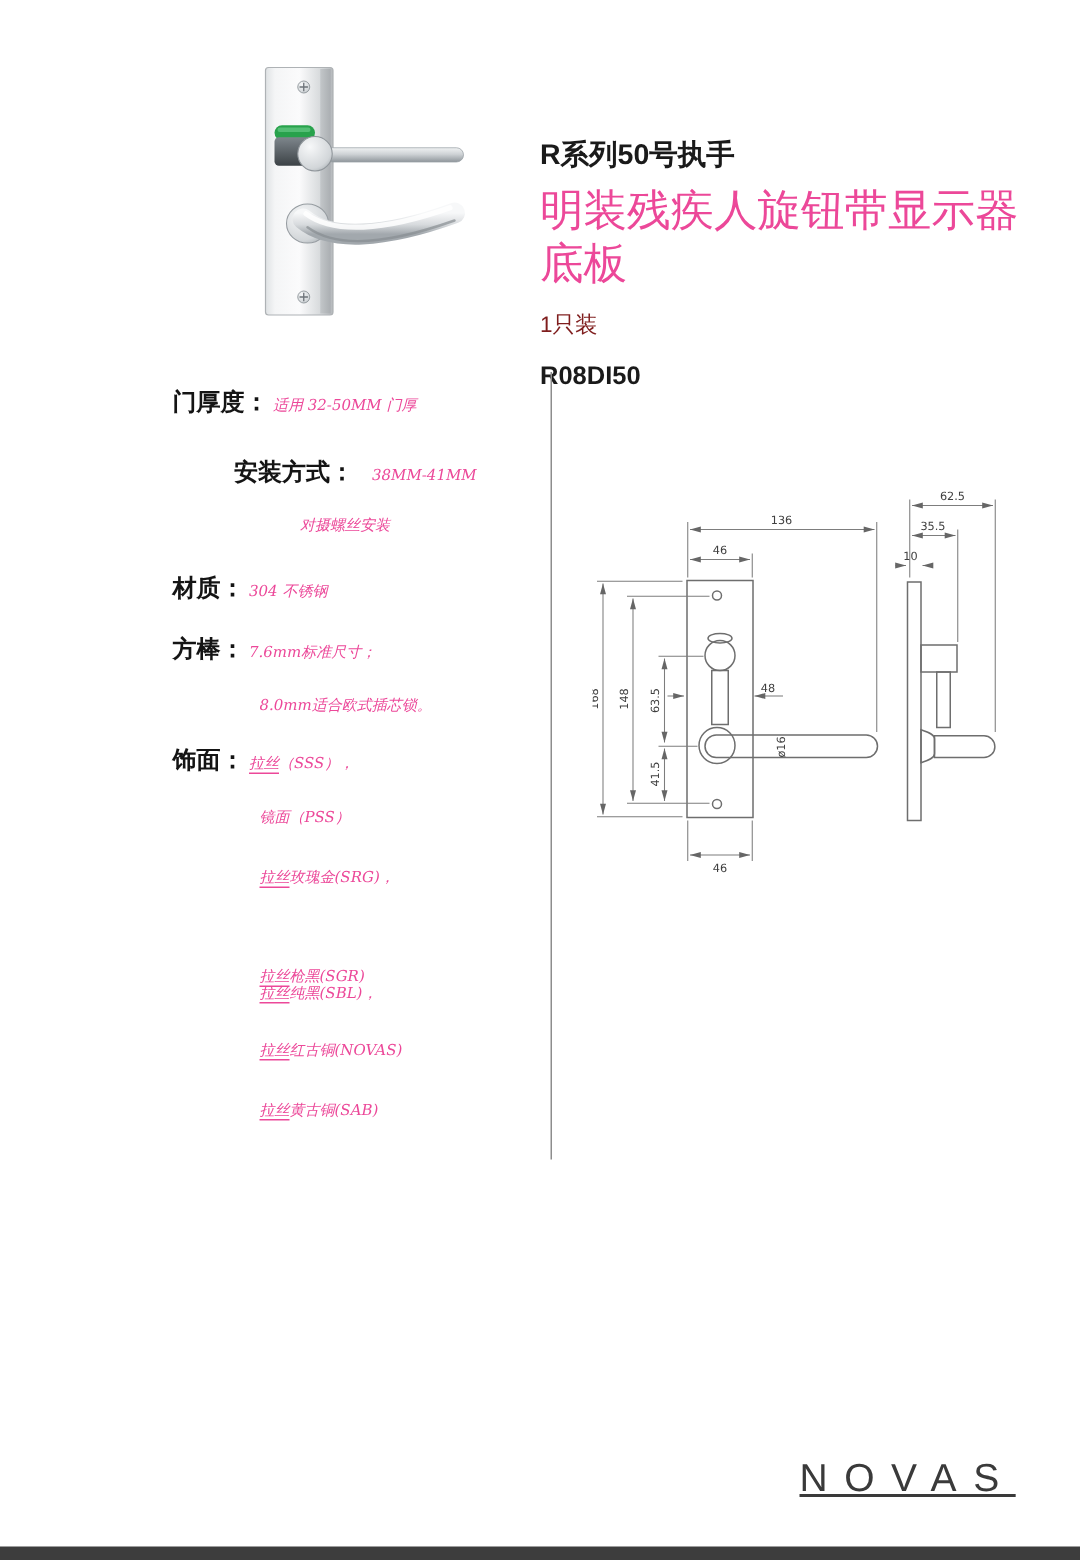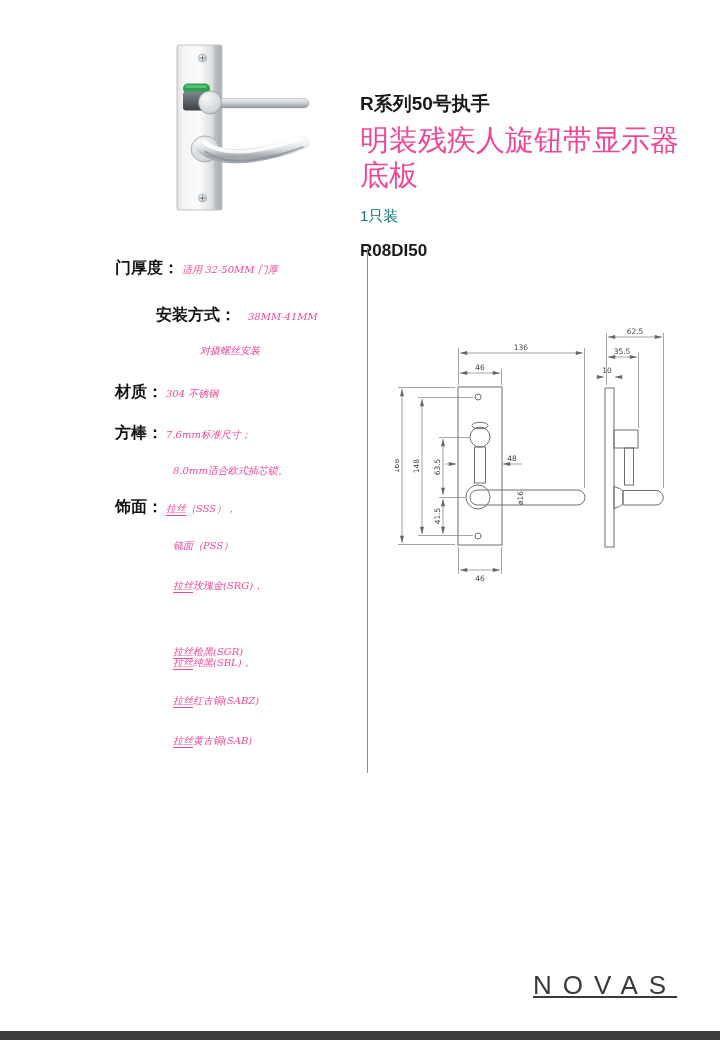--- a/index.html
+++ b/index.html
@@ -10,21 +10,21 @@
   
   .photo{position:absolute;left:160px;top:28px;width:160px;height:200px;}
   
   .title-block{position:absolute;left:360px;top:45px;width:350px;margin-top:46px;}
   .series-title{font-size:19px;font-weight:bold;line-height:26px;margin:0;}
   .product-name{
     font-family:"DejaVu Serif","Liberation Serif",serif;
     font-size:29px;line-height:35px;font-weight:400;margin:6px 0 0 0;width:335px;
     color:#ec4899;
   }
-  .pack-qty{font-size:15px;margin-top:14px;color:#0f766e;}
+  .pack-qty{font-size:15px;margin-top:14px;color:#7f1d1d;}
   .model-code{font-size:17px;font-weight:bold;margin-top:15px;}
   
   .specs{position:absolute;left:0;top:0;}
   .spec-row{position:absolute;white-space:nowrap;height:22px;}
   .spec-label{
     font-weight:bold;font-size:16px;color:#141414;margin-right:3px;
     font-family:"DejaVu Sans","Liberation Sans",sans-serif;
   }
   .spec-value{
     font-family:"DejaVu Serif","Liberation Serif",serif;
@@ -124,21 +124,21 @@
     <div class="spec-row" style="top: 305px; left: 115px; margin-left: 41px;"><span class="spec-label">安装方式：</span><span class="spec-value pad">38MM-41MM</span></div>
     <div class="spec-row" style="top: 340px; left: 200px;"><span class="spec-value">对摄螺丝安装</span></div>
     <div class="spec-row" style="top: 382px; left: 115px;"><span class="spec-label">材质：</span><span class="spec-value">304 不锈钢</span></div>
     <div class="spec-row" style="top: 423px; left: 115px;"><span class="spec-label">方棒：</span><span class="spec-value">7.6mm标准尺寸；</span></div>
     <div class="spec-row" style="top: 460px; left: 173px;"><span class="spec-value">8.0mm适合欧式插芯锁。</span></div>
     <div class="spec-row" style="top: 497px; left: 115px;"><span class="spec-label">饰面：</span><span class="spec-value u">拉丝</span><span class="spec-value">（SSS），</span></div>
     <div class="spec-row" style="top: 535px; left: 173px;"><span class="spec-value">镜面（PSS）</span></div>
     <div class="spec-row" style="top: 575px; left: 173px;"><span class="spec-value u">拉丝</span><span class="spec-value">玫瑰金(SRG)，</span></div>
     <div class="spec-row" style="top: 613px; left: 173px; margin-top: 28px;"><span class="spec-value u">拉丝</span><span class="spec-value">枪黑(SGR)</span></div>
     <div class="spec-row" style="top: 652px; left: 173px;"><span class="spec-value u">拉丝</span><span class="spec-value">纯黑(SBL)，</span></div>
-    <div class="spec-row" style="top: 690px; left: 173px;"><span class="spec-value u">拉丝</span><span class="spec-value">红古铜(SABZ)</span></div>
+    <div class="spec-row" style="top: 690px; left: 173px;"><span class="spec-value u">拉丝</span><span class="spec-value">红古铜(NOVAS)</span></div>
     <div class="spec-row" style="top: 730px; left: 173px;"><span class="spec-value u">拉丝</span><span class="spec-value">黄古铜(SAB)</span></div>
   </div>
 
 <div class="divider"></div>
 
 <svg class="drawing" viewBox="0 0 320 280" xmlns="http://www.w3.org/2000/svg">
   <defs>
     <marker id="arw" viewBox="0 0 10 6" refX="9.5" refY="3" markerWidth="8" markerHeight="4.8" orient="auto-start-reverse" markerUnits="userSpaceOnUse">
       <path d="M0.5,0.5 L9.5,3 L0.5,5.5 Z" fill="#666"></path>
     </marker>

